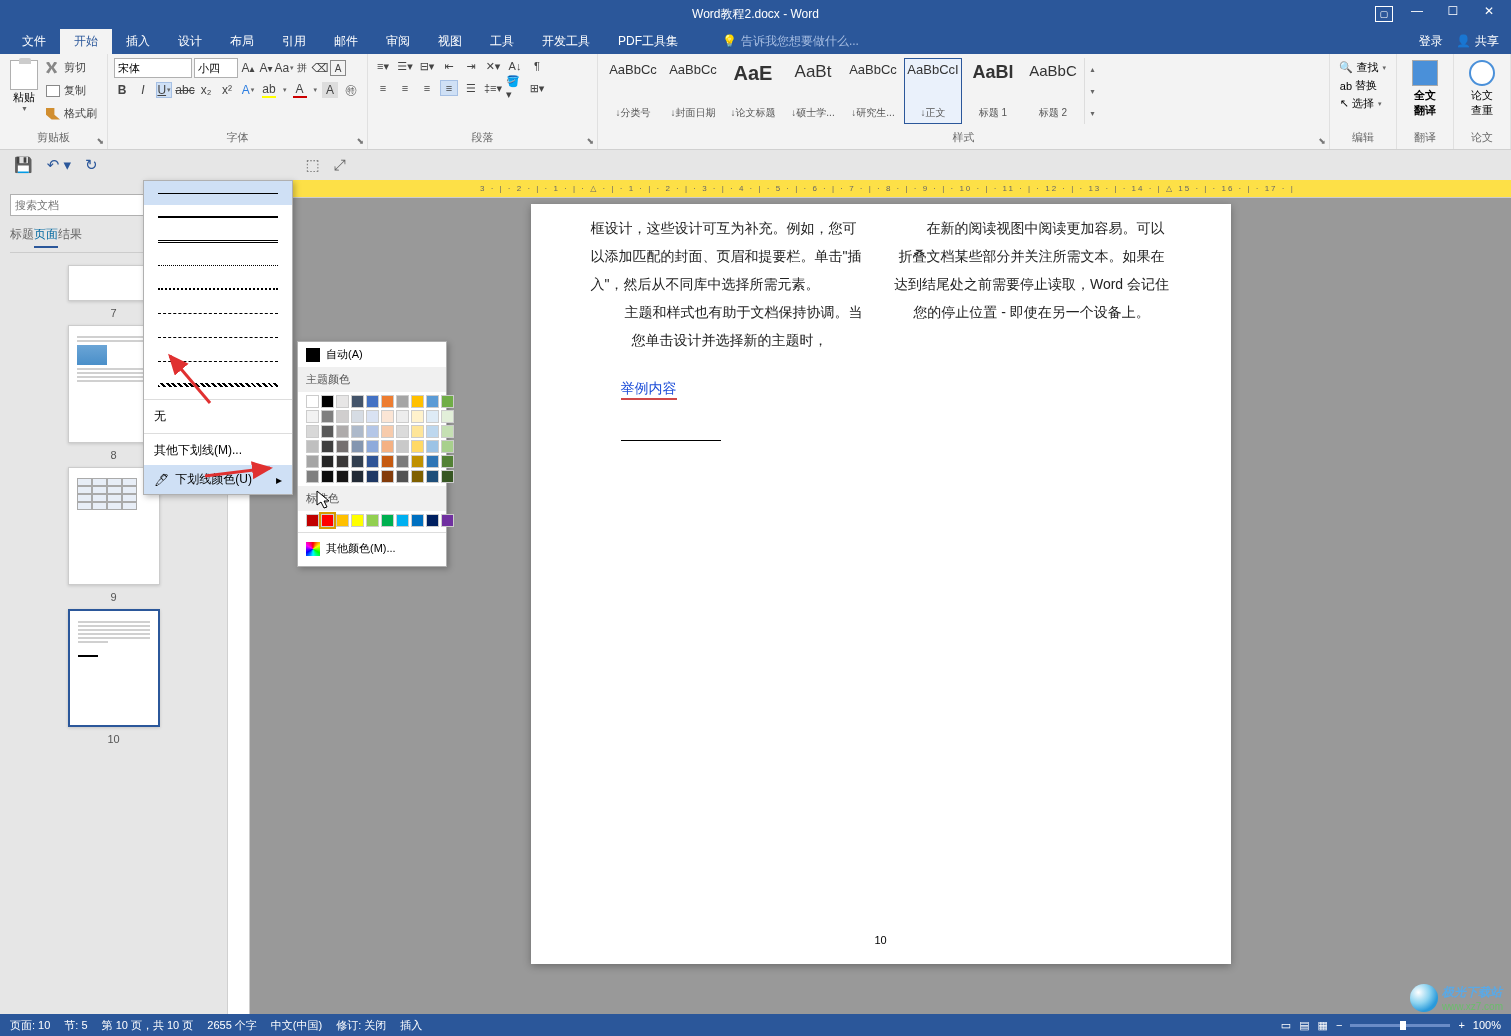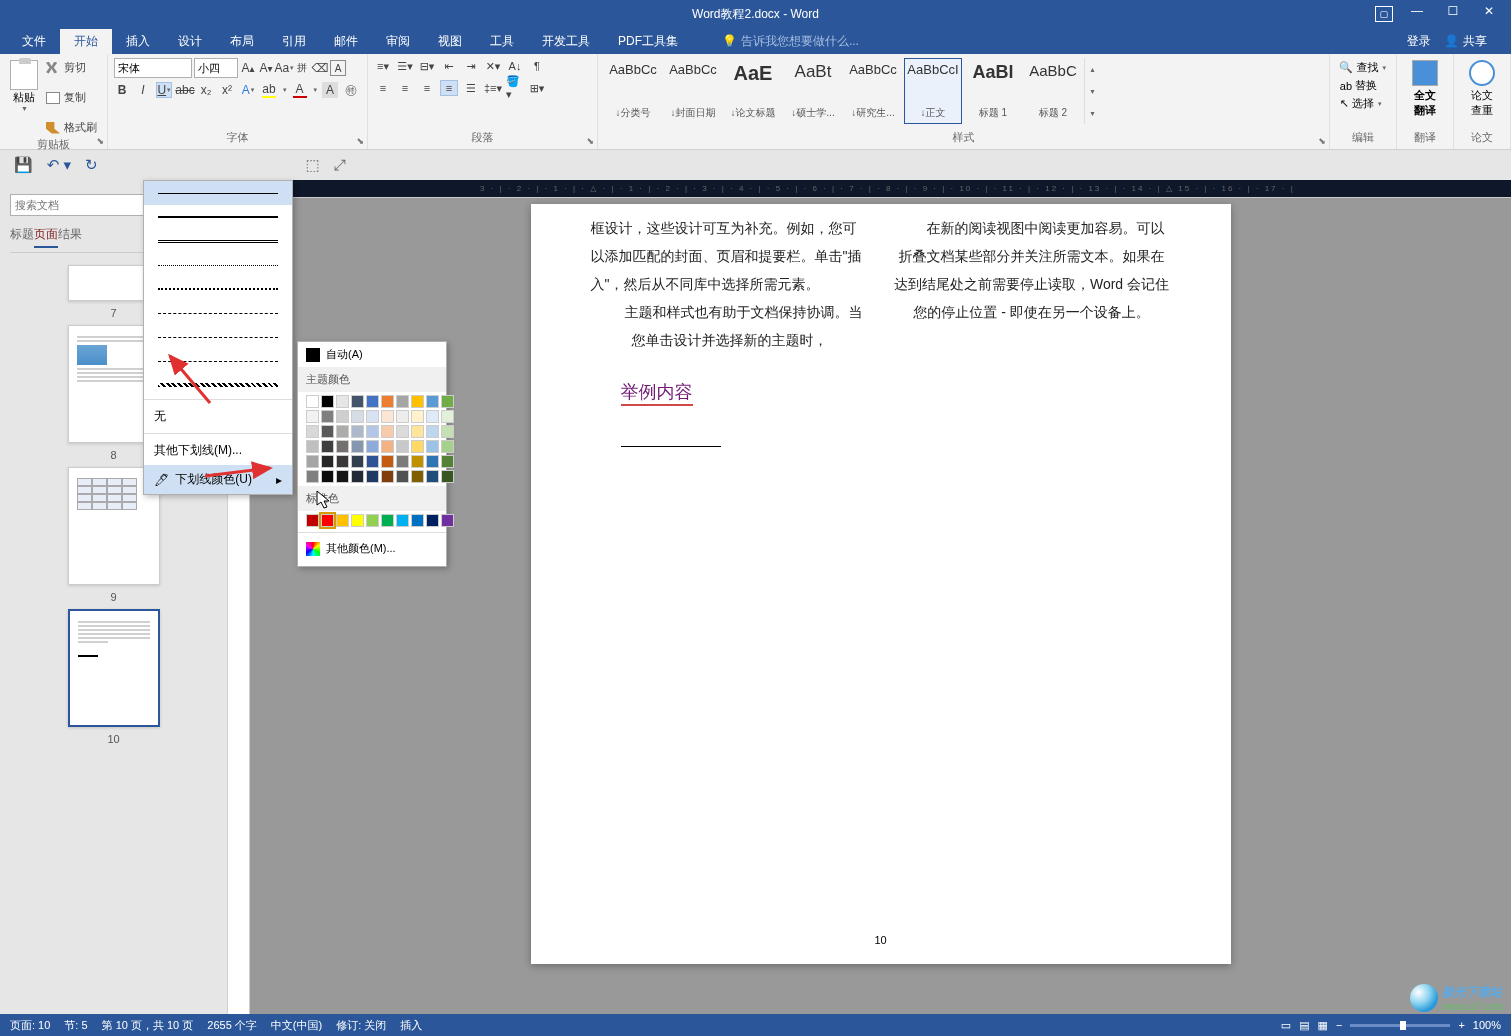--- a/index.html
+++ b/index.html
@@ -11,33 +11,33 @@
 .win-controls { position: absolute; right: 0; display: flex; gap: 12px; padding-right: 10px; align-items: center; }
 .win-btn { width: 24px; height: 20px; text-align: center; cursor: pointer; }
 .ribbon-opts { width:18px; height:16px; border:1px solid #fff; font-size:9px; display:flex; align-items:center; justify-content:center;}
 
 
 .ribbon-tabs { height: 26px; background: #2b579a; display: flex; align-items: center; color: #fff; font-size: 12px; padding-left: 8px; }
 .tab { padding: 4px 14px; cursor: pointer; }
 .tab.active { background: #f3f3f3; color: #2b579a; }
 .tab.file { color: #fff; }
 .tellme { margin-left: 30px; color: #a6bde2; display:flex; align-items:center; gap:4px;}
-.right-actions { margin-left: auto; padding-right: 24px; display:flex; gap:14px; }
+.right-actions { margin-left: auto; padding-right: 12px; display:flex; gap:14px; }
 
 
 .ribbon { height: 96px; background: #f3f3f3; border-bottom: 1px solid #d0d0d0; display: flex; font-size: 11px; position: relative;}
 .group { border-right: 1px solid #e0e0e0; padding: 4px 6px 2px 6px; display: flex; flex-direction: column; justify-content: space-between; position:relative;}
 .group-label { text-align: center; font-size: 11px; color: #6a6a6a; padding-bottom: 2px; }
 .group-body { flex:1; display:flex; }
 .dialog-launcher { position:absolute; right:3px; bottom:3px; font-size:9px; color:#777;}
 
 .clipboard .big-paste { display:flex; flex-direction:column; align-items:center; padding:2px 4px; width:36px;}
 .clip-icon { width:28px; height:30px; background:#fff; border:1px solid #b0b0b0; position:relative;}
 .clip-icon::before{content:"";position:absolute;top:-3px;left:8px;width:12px;height:6px;background:#ccc;border-radius:2px 2px 0 0;}
-.clipboard-side { display:flex; flex-direction:column; gap:15px; padding:2px 4px;}
+.clipboard-side { display:flex; flex-direction:column; gap:8px; padding:2px 4px;}
 .clipboard-side div{display:flex;align-items:center;gap:4px;color:#444;}
 .sm-icon{width:14px;height:12px;display:inline-block;}
 .scissors{background:linear-gradient(#888,#888);clip-path:polygon(20% 0,40% 40%,60% 0,80% 10%,55% 50%,80% 90%,60% 100%,40% 60%,20% 100%,0 90%,25% 50%,0 10%);}
 .copy-ic{background:#fff;border:1px solid #888;position:relative;}
 .brush{background:#d18e2f;clip-path:polygon(0 0,60% 0,60% 60%,100% 100%,40% 100%,0 60%);}
 
 .font-group .row1 { display:flex; align-items:center; gap:2px;}
 .font-group .row2 { display:flex; align-items:center; gap:5px; padding-top:4px;}
 .font-select{width:78px;height:20px;border:1px solid #b0b0b0;background:#fff;font-size:11px;padding-left:3px;}
 .size-select{width:44px;height:20px;border:1px solid #b0b0b0;background:#fff;font-size:11px;padding-left:3px;}
@@ -70,45 +70,45 @@
 .qat { height: 30px; background: #e6e6e6; display:flex; align-items:center; gap:14px; padding-left:14px; color:#2b579a;}
 .qat-btn{font-size:15px;cursor:pointer;}
 
 
 .main { display:flex; height: calc(100% - 28px - 26px - 96px - 30px - 22px);}
 .navpane { width: 228px; background:#e6e6e6; border-right:1px solid #d0d0d0; padding:8px 10px; overflow:hidden;}
 .nav-title{font-size:17px;color:#333;padding:6px 0;}
 .nav-search{width:100%;height:22px;border:1px solid #b0b0b0;background:#fff;font-size:11px;padding-left:4px;margin:6px 0 10px 0;}
 .nav-tabs{display:flex;font-size:12px;color:#666;border-bottom:1px solid #ccc;padding-bottom:4px;}
 .nav-tabs .nt{cursor:pointer;padding-bottom:3px;}
-.nav-tabs .nt.active{color:#7f1d1d;border-bottom:2px solid #2b579a;}
+.nav-tabs .nt.active{color:#0369a1;border-bottom:2px solid #2b579a;}
 .thumbs{padding-top:12px;display:flex;flex-direction:column;align-items:center;gap:6px;}
 .thumb{width:92px;height:118px;background:#fff;border:1px solid #ccc;box-shadow:0 1px 3px rgba(0,0,0,0.15);position:relative;}
 .thumb.sel{border:2px solid #2b579a;}
 .thumb.short{height:36px;}
 .thumb-num{font-size:11px;color:#555;}
 .thumb-content{position:absolute;top:10px;left:8px;right:8px;}
 .tc-line{height:2px;background:#d0d0d0;margin-bottom:2px;}
 .tc-img{width:30px;height:20px;background:linear-gradient(#6ba5d6,#4a8fc9);margin:3px 0;}
 .tc-table{width:60px;}
 .tc-table-row{display:flex;}
 .tc-cell{width:15px;height:8px;border:0.5px solid #aaa;background:#e8eef7;}
 
 
-.ruler-h { height:18px; background:#0f172a; border-bottom:1px solid #ccc; position:relative; font-size:8px;color:#666;display:flex;align-items:center;margin-left:30px;}
+.ruler-h { height:18px; background:#fde047; border-bottom:1px solid #ccc; position:relative; font-size:8px;color:#666;display:flex;align-items:center;margin-left:30px;}
 .ruler-v { width:22px; background:#fff; border-right:1px solid #ccc;position:relative;}
 
 
 .docarea { flex:1; background:#808080; display:flex; position:relative;}
 .doc-scroll{flex:1;display:flex;flex-direction:column;align-items:center;overflow:hidden;background:#999;}
 .page{width:700px;background:#fff;box-shadow:0 2px 8px rgba(0,0,0,0.3);margin-top:6px;padding:0 60px 40px 60px;position:relative;min-height:760px;}
 .page-text{font-size:14px;line-height:2;color:#222;padding-top:10px;}
 .columns{column-count:2;column-gap:24px;}
 .indent{text-indent:2em;text-align:center;}
-.example{display:inline-block;border-bottom:2px solid #d04848;color:#701a75;margin-top:26px;font-size:18px;}
+.example{display:inline-block;border-bottom:2px solid #d04848;color:#1d4ed8;margin-top:26px;font-size:14px;}
 .example-line{width:100px;border-bottom:1.5px solid #000;display:inline-block;margin-top:40px;}
 .page-num{position:absolute;bottom:18px;left:50%;transform:translateX(-50%);font-size:11px;}
 
 
 .ul-dropdown{position:absolute;left:143px;top:180px;width:150px;background:#fff;border:1px solid #b0b0b0;box-shadow:2px 2px 6px rgba(0,0,0,0.25);z-index:100;font-size:12px;}
 .ul-opt{height:24px;display:flex;align-items:center;justify-content:center;padding:0 14px;}
 .ul-opt.hov{background:#cfe0f5;}
 .ul-line{width:120px;height:0;}
 .ul-solid{border-top:1px solid #000;}
 .ul-thick{border-top:2.5px solid #000;}

